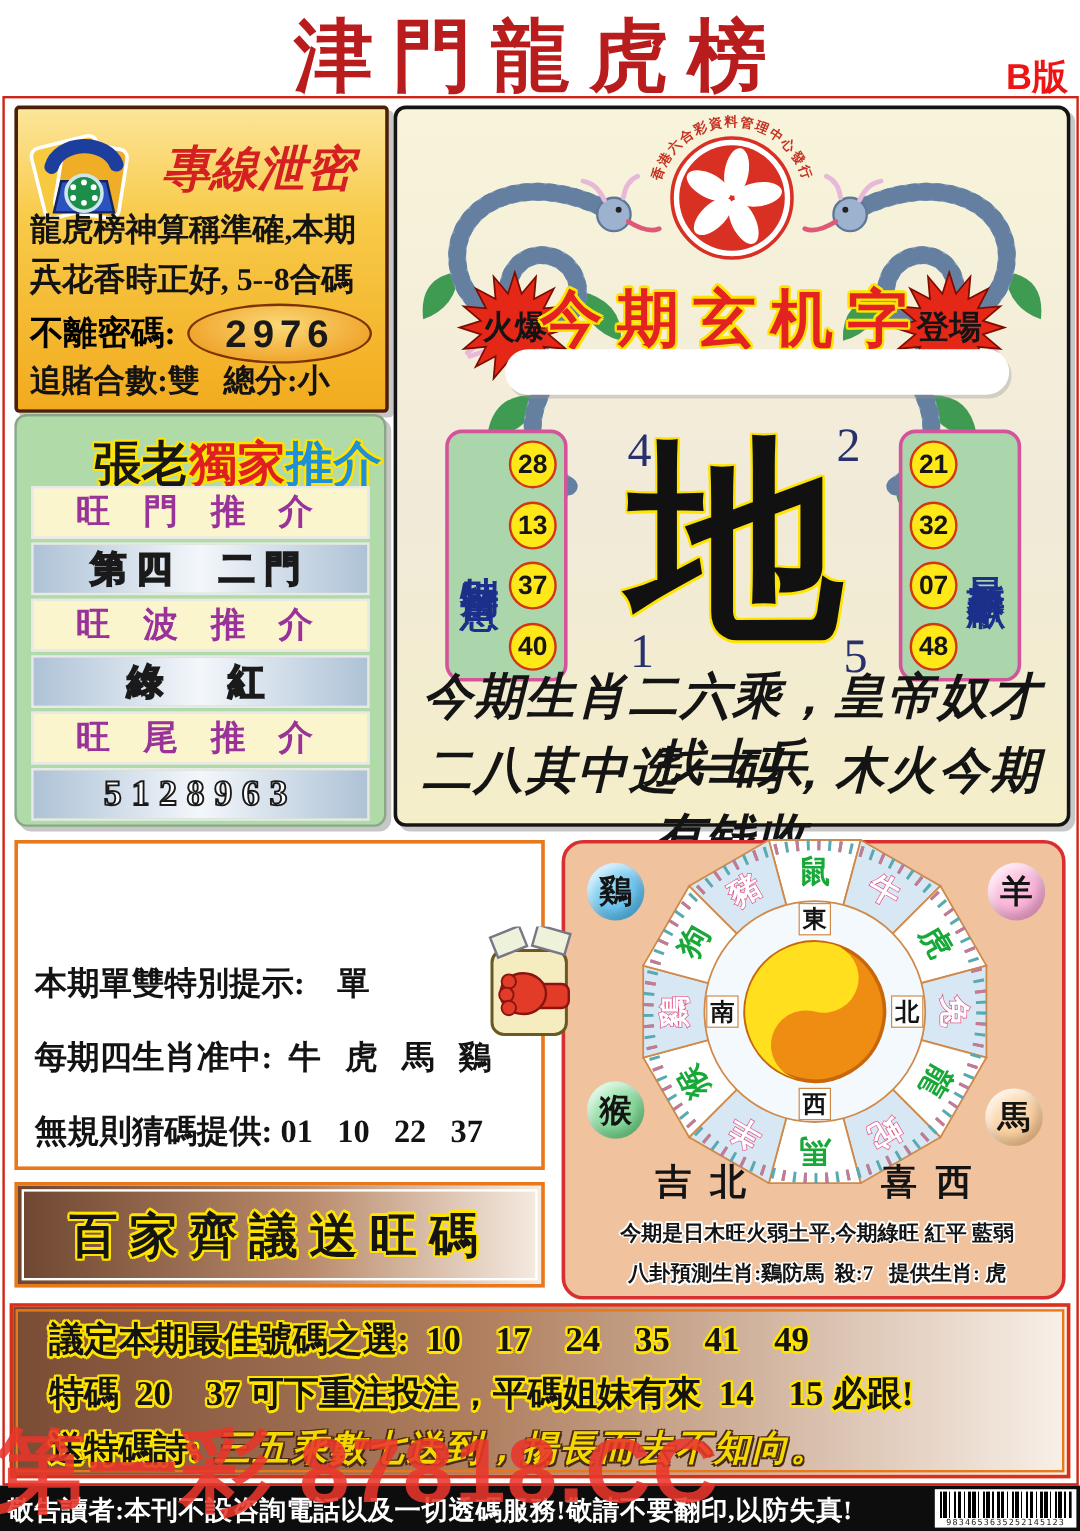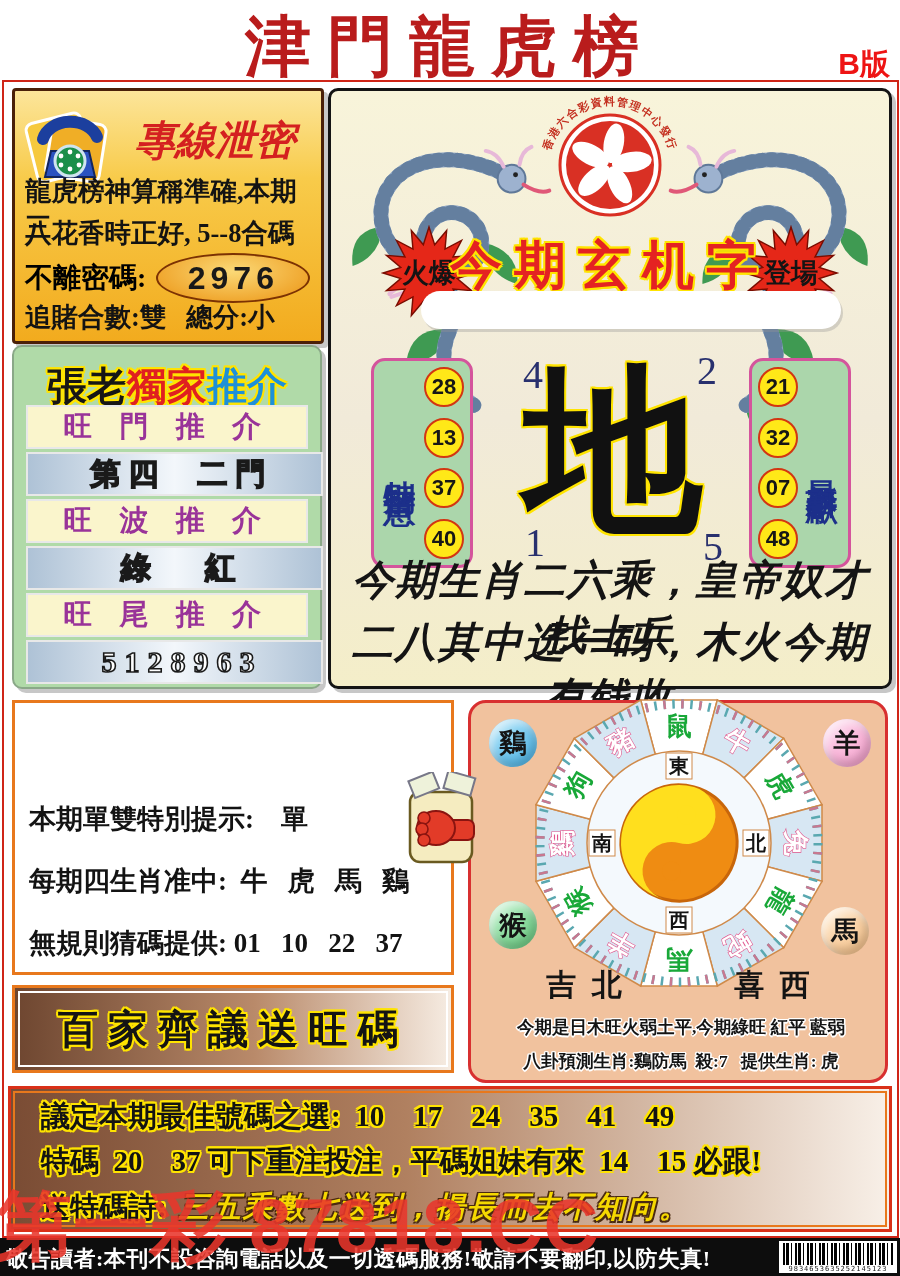--- a/index.html
+++ b/index.html
@@ -16,25 +16,25 @@
   #edition{right:10px;top:44px;font-size:30px;font-weight:bold;color:#ee1414;}
   #outer-frame{left:2px;top:80px;width:893px;height:1154px;border:2.5px solid #cf2518;}
   
   #hotline{left:12px;top:88px;width:306px;height:250px;background:linear-gradient(180deg,#fce59a 0%,#f8cb4a 35%,#f2ab1e 100%);border:3px solid #4a2008;border-radius:4px;box-shadow:4px 4px 0 rgba(130,130,130,.45);}
   #hotline .heading{left:100px;top:22px;width:200px;text-align:center;font-size:40px;font-weight:900;font-style:italic;color:#d42020;}
   .hl-line{left:10px;width:288px;font-size:26.5px;font-weight:bold;color:#131313;}
   #code-row{left:10px;top:162px;width:288px;display:flex;align-items:center;gap:10px;}
   #code-oval{width:150px;height:46px;border:2.5px solid #7c3203;border-radius:50%;background:radial-gradient(ellipse at 50% 35%,#fbd977 0%,#f0a830 70%,#e08a18 100%);display:flex;align-items:center;justify-content:center;font-size:32px;font-weight:900;letter-spacing:5px;color:#191919;}
   
   #zhanglao{left:12px;top:345px;width:306px;height:340px;background:#b0daa8;border:2px solid #8aa888;border-radius:10px;box-shadow:4px 4px 0 rgba(130,130,130,.45);}
-  #zl-heading{left:0;top:12px;width:306px;text-align:center;font-size:40px;font-weight:900;}
+  #zl-heading{left:0;top:12px;width:306px;text-align:center;font-size:40px;font-weight:900;padding-left:31px;}
   #zl-heading .p1{color:#161616;}#zl-heading .p2{color:#e02020;}#zl-heading .p3{color:#1e90d8;}
   .zl-row{left:12px;width:278px;height:40px;border:2px solid #e8e8e8;display:flex;align-items:center;justify-content:center;font-weight:900;}
   .zl-cream{background:#faf5cc;color:#993399;font-size:29px;letter-spacing:10px;}
-  .zl-blue{background:linear-gradient(90deg,#aec2d6 0%,#f3f7fb 50%,#aec2d6 100%);font-size:30px;letter-spacing:8px;padding-left:15px;}
+  .zl-blue{background:linear-gradient(90deg,#aec2d6 0%,#f3f7fb 50%,#aec2d6 100%);font-size:30px;letter-spacing:8px;}
   
   #mystery{left:328px;top:88px;width:558px;height:595px;background:linear-gradient(180deg,#f8f4da 0%,#f1ead9 55%,#f4eec9 100%);border:3px solid #141414;border-radius:10px;box-shadow:4px 4px 0 rgba(130,130,130,.45);}
   #seal{left:204px;top:-6px;width:150px;height:132px;}
   .dragon{width:228px;height:298px;top:44px;}
   #dragon-left{left:2px;}
   #dragon-right{right:2px;transform:scaleX(-1);}
   .burst{width:116px;height:96px;top:134px;}
   #burst-left{left:40px;}
   #burst-right{right:40px;}
   .burst span{position:absolute;left:0;top:30px;width:116px;text-align:center;font-size:27px;font-weight:900;color:#141414;}

